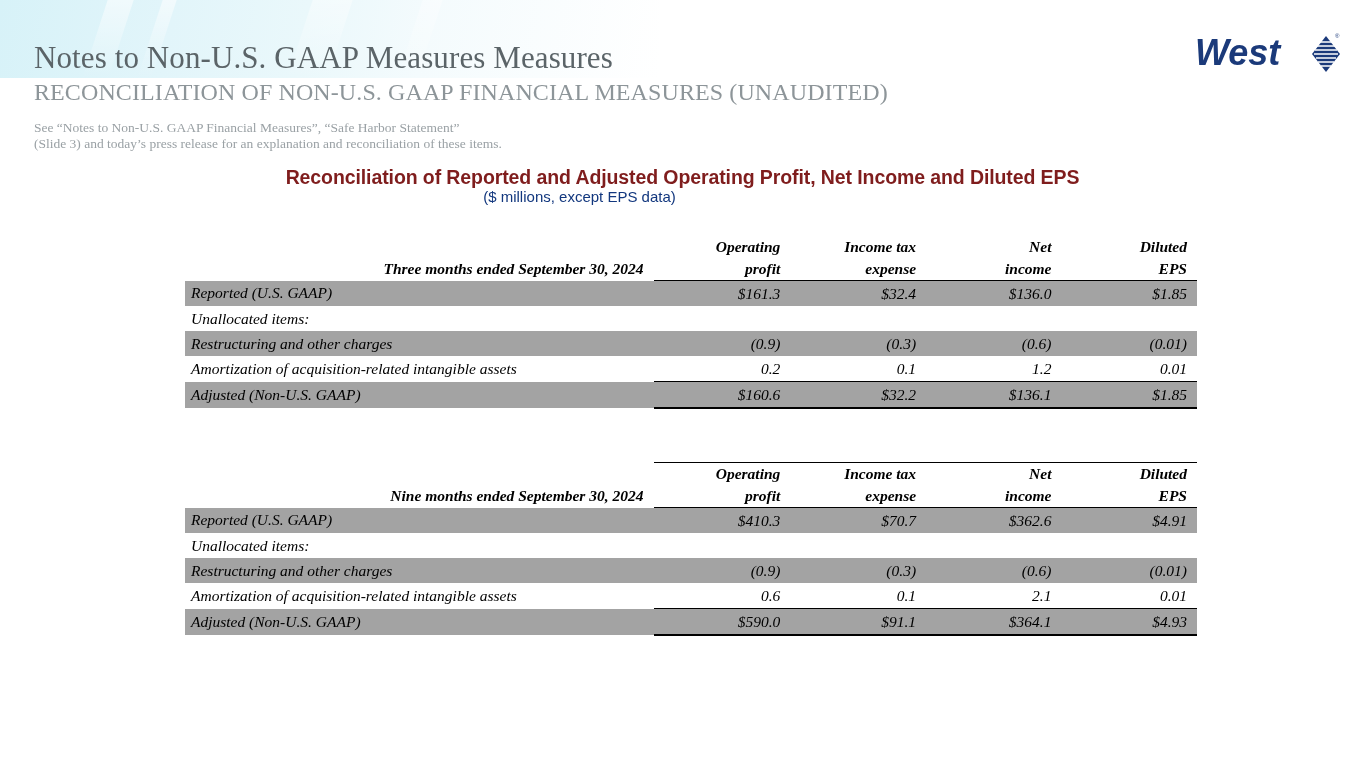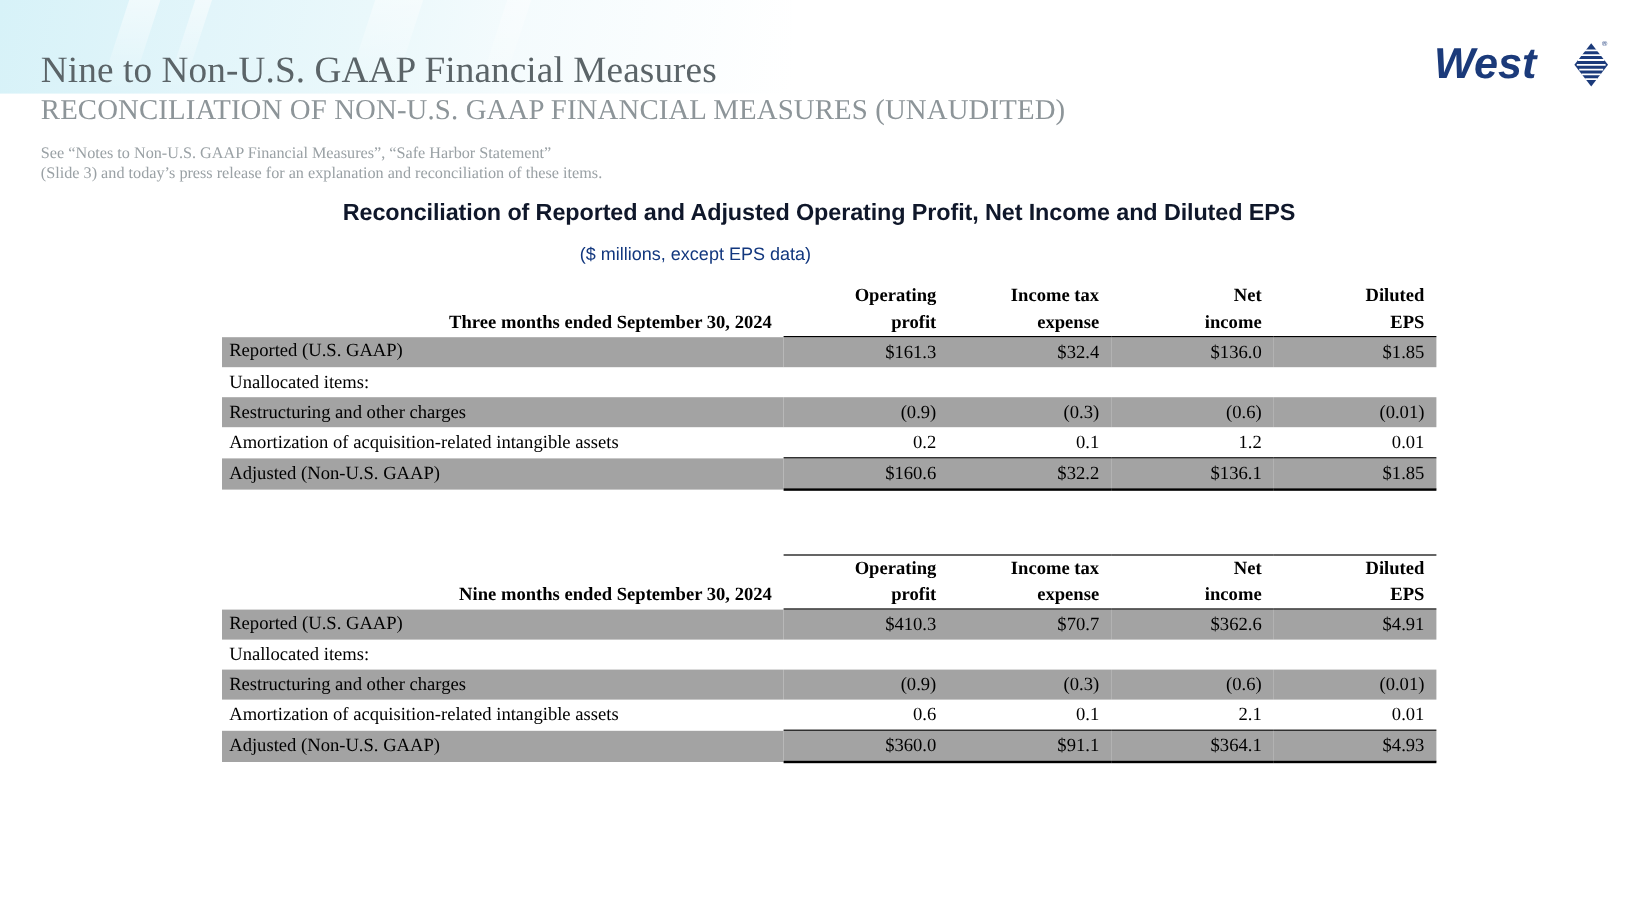--- a/index.html
+++ b/index.html
@@ -38,29 +38,29 @@
   }
 
   
   .logo{position:absolute;right:24px;top:30px;width:146px;height:48px;}
   .logo svg{display:block;}
 
   
   .table-title{
     position:absolute;left:0;top:166px;width:1365px;text-align:center;
     font-family:"Liberation Sans",sans-serif;font-weight:bold;font-size:19.5px;
-    color:#0f172a;letter-spacing:-.1px;
+    color:#7f1d1d;letter-spacing:-.1px;
   }
   .table-subtitle{
-    position:absolute;left:0;top:204px;width:1159px;text-align:center;
+    position:absolute;left:0;top:188px;width:1159px;text-align:center;
     font-family:"Liberation Sans",sans-serif;font-size:15px;color:#12377e;
   }
 
   
-  .fin-table{position:absolute;left:185px;width:1012px;border-collapse:collapse;}
+  .fin-table{position:absolute;left:185px;width:1012px;border-collapse:collapse;font-style:italic;}
   #table-three{top:236px;}
   #table-nine{top:462px;}
   .fin-table td{
     font-family:"Liberation Serif",serif;font-size:15.5px;color:#000;
     padding:0;height:25px;vertical-align:middle;
   }
   .fin-table td.label{padding-left:6px;text-align:left;width:484px;}
   .fin-table td.num{text-align:right;width:132px;padding-right:10px;}
   .fin-table tr.band td{background:#a3a3a3;}
 
@@ -76,21 +76,21 @@
 </head>
 <body>
 
 <div class="header-wash">
   <div class="ray r1"></div>
   <div class="ray r2"></div>
   <div class="ray r3"></div>
   <div class="ray r4"></div>
 </div>
 
-<div class="slide-title">Nine to Non-U.S. GAAP Financial Measures</div>
+<div class="slide-title">Notes to Non-U.S. GAAP Measures Measures</div>
 <div class="slide-subtitle">RECONCILIATION OF NON-U.S. GAAP FINANCIAL MEASURES (UNAUDITED)</div>
 <div class="slide-note">
   <div>See “Notes to Non-U.S. GAAP Financial Measures”, “Safe Harbor Statement”</div>
   <div>(Slide 3) and today’s press release for an explanation and reconciliation of these items.</div>
 </div>
 
 <div class="logo">
   <svg width="146" height="48" viewBox="0 0 146 48">
     <text x="0" y="35" font-family="Liberation Sans, sans-serif" font-size="36" font-weight="bold" font-style="italic" fill="#1b3a7a">West</text>
     <g>
@@ -205,19 +205,19 @@
       </tr>
       <tr class="subtotal-rule">
         <td class="label">Amortization of acquisition-related intangible assets</td>
         <td class="num">0.6</td>
         <td class="num">0.1</td>
         <td class="num">2.1</td>
         <td class="num">0.01</td>
       </tr>
       <tr class="band total-row">
         <td class="label">Adjusted (Non-U.S. GAAP)</td>
-        <td class="num">$360.0</td>
+        <td class="num">$590.0</td>
         <td class="num">$91.1</td>
         <td class="num">$364.1</td>
         <td class="num">$4.93</td>
       </tr>
     </tbody>
 </table>
 
 </body></html>

